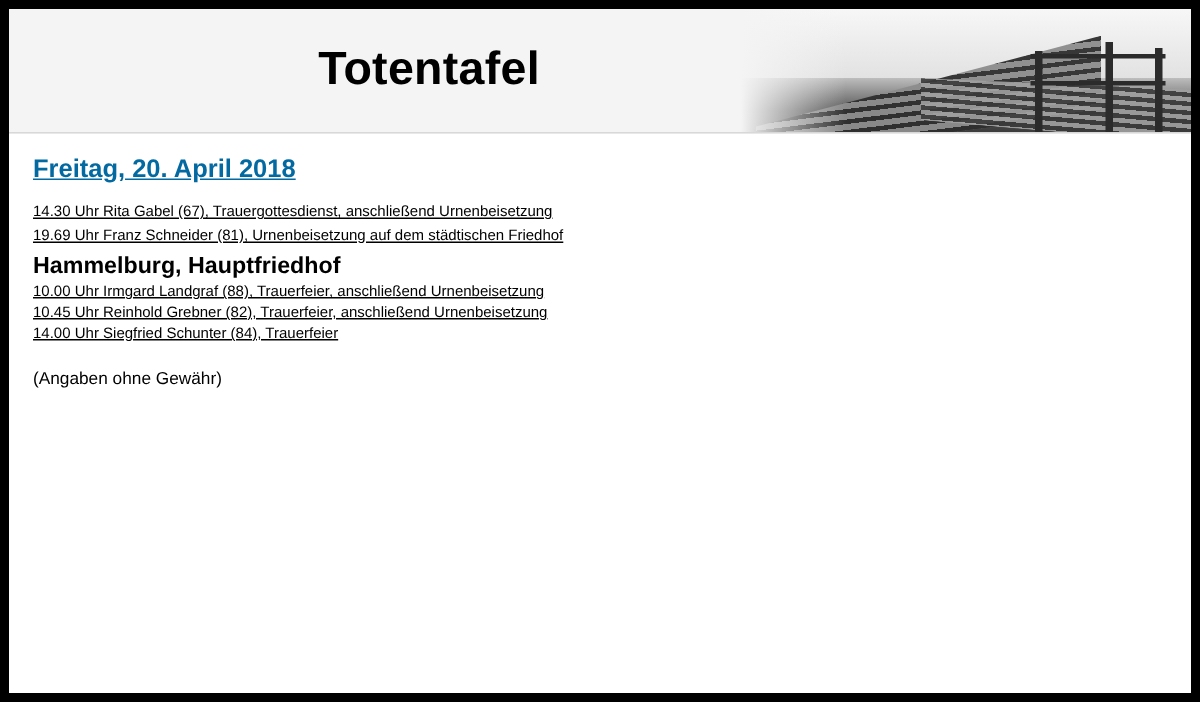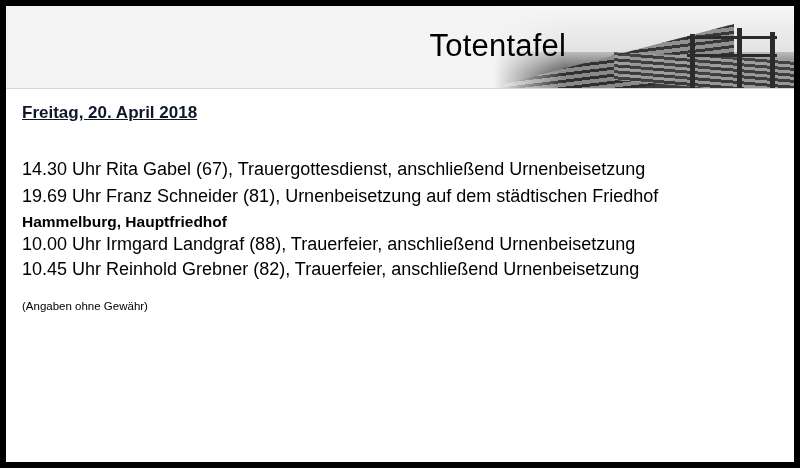--- a/index.html
+++ b/index.html
@@ -106,51 +106,52 @@
     left: 0; top: 0;
     width: 70px; height: 100%;
     background: linear-gradient(to right, #f4f4f4 0%, rgba(244,244,244,0) 100%);
   }
 
   .title {
     position: absolute;
     left: 0;
     top: 22px;
     width: 560px;
-    text-align: right;
+    text-align: center;
     font-size: 31px;
-    font-weight: normal;
+    font-weight: bold;
     color: #000000;
     letter-spacing: 0.2px;
   }
 
   .content {
     padding: 14px 16px 0 16px;
   }
   .date-line {
     font-size: 17px;
     font-weight: bold;
     text-decoration: underline;
-    color: #0f172a;
-    margin-bottom: 34px;
+    color: #0369a1;
+    margin-bottom: 12px;
   }
   .entry {
     margin-bottom: 2px;
   }
   .place {
     font-size: 15.5px;
     font-weight: bold;
     color: #000;
     line-height: 1.38;
   }
   .detail {
-    font-size: 18px;
+    font-size: 10px;
     font-weight: normal;
     color: #000;
     line-height: 1.38;
+    text-decoration: underline;
   }
   .footnote {
     margin-top: 18px;
     font-size: 11.5px;
     color: #000;
   }
 </style>
 </head>
 <body>
 
@@ -183,18 +184,19 @@
     <div class="entry">
       <div class="detail">19.69 Uhr Franz Schneider (81), Urnenbeisetzung auf dem städtischen Friedhof</div>
     </div>
 
 
 
     <div class="entry">
       <div class="place">Hammelburg, Hauptfriedhof</div>
       <div class="detail">10.00 Uhr Irmgard Landgraf (88), Trauerfeier, anschließend Urnenbeisetzung</div>
       <div class="detail">10.45 Uhr Reinhold Grebner (82), Trauerfeier, anschließend Urnenbeisetzung</div>
+      <div class="detail">14.00 Uhr Siegfried Schunter (84), Trauerfeier</div>
     </div>
 
     <div class="footnote">(Angaben ohne Gewähr)</div>
   </div>
 
 </div>
 
 </body></html>

